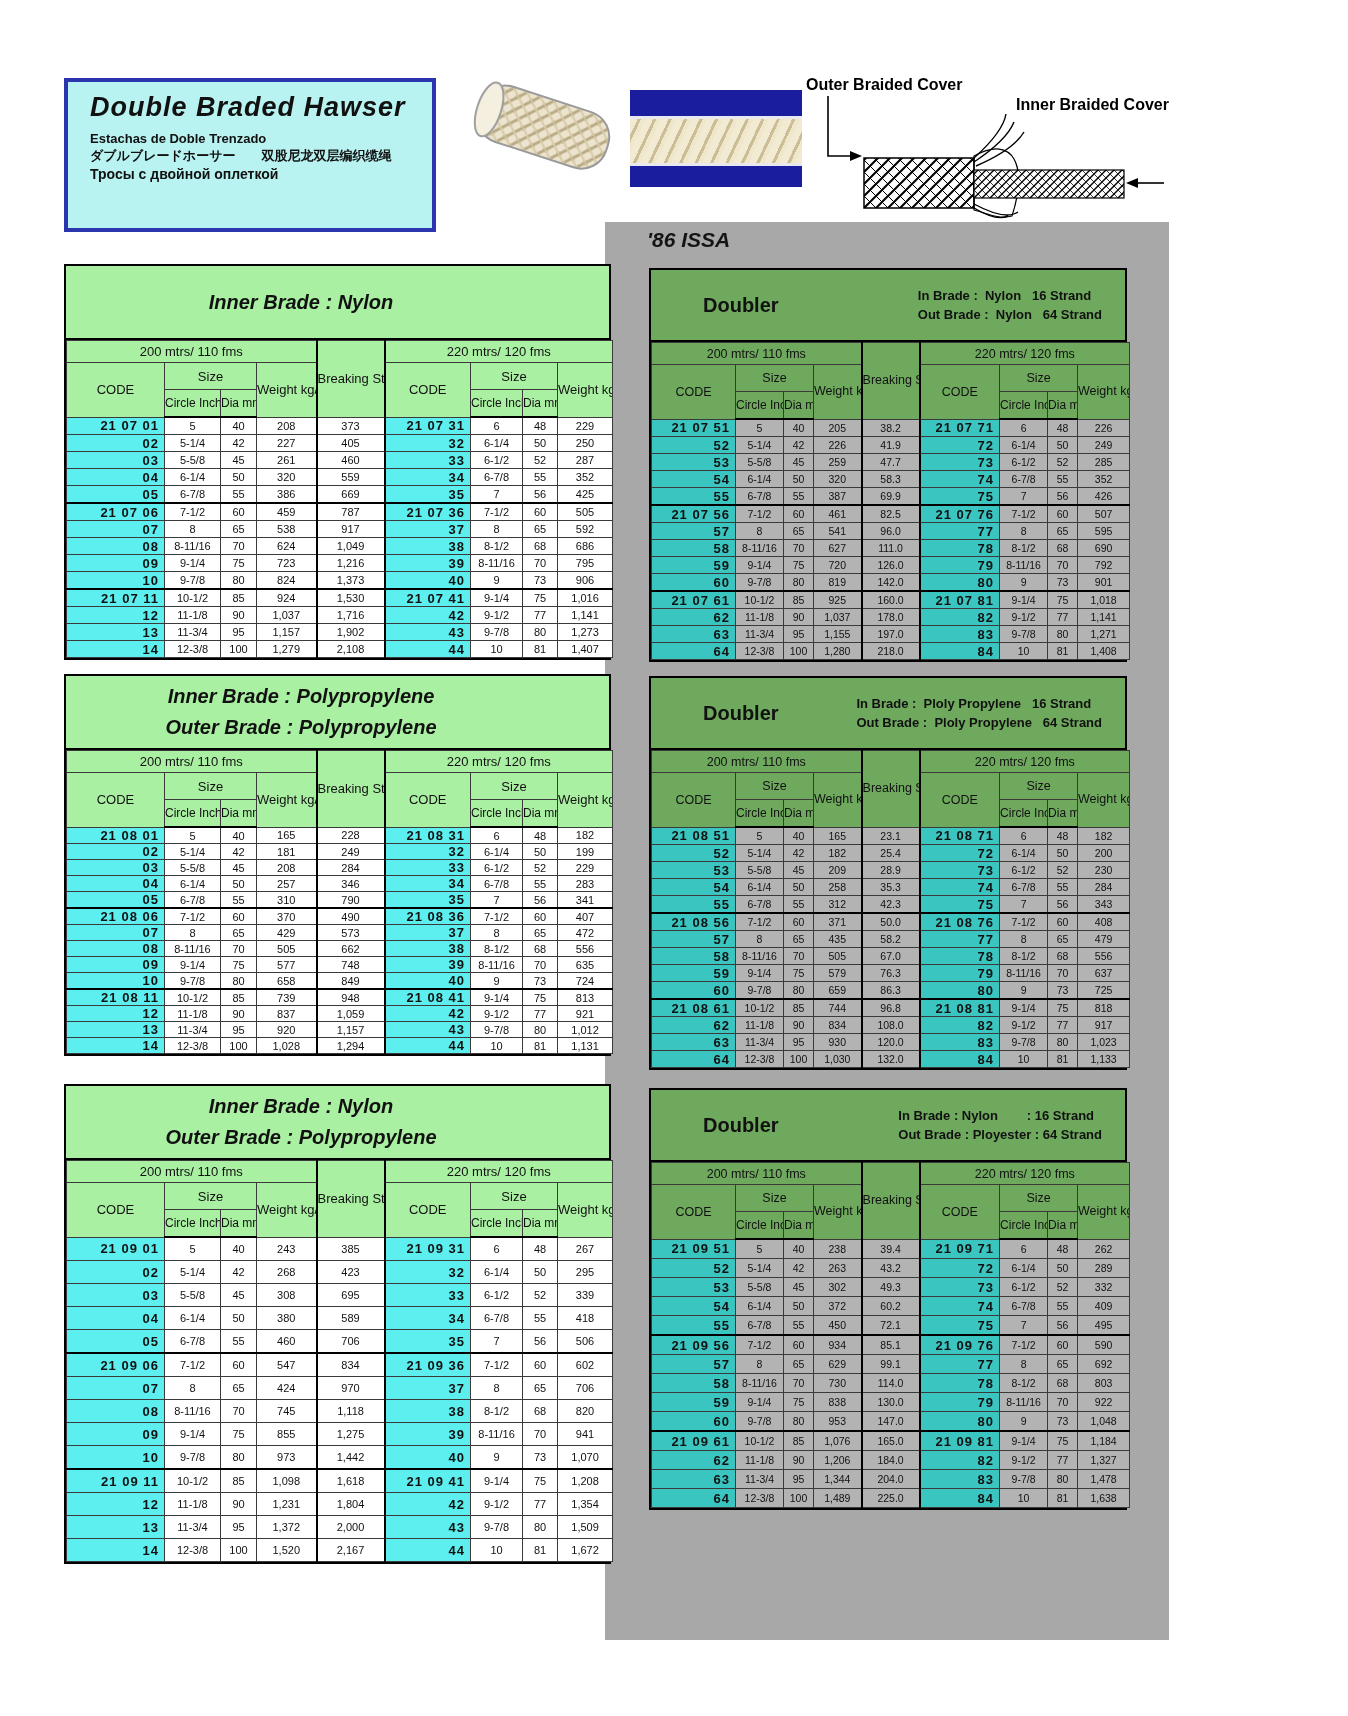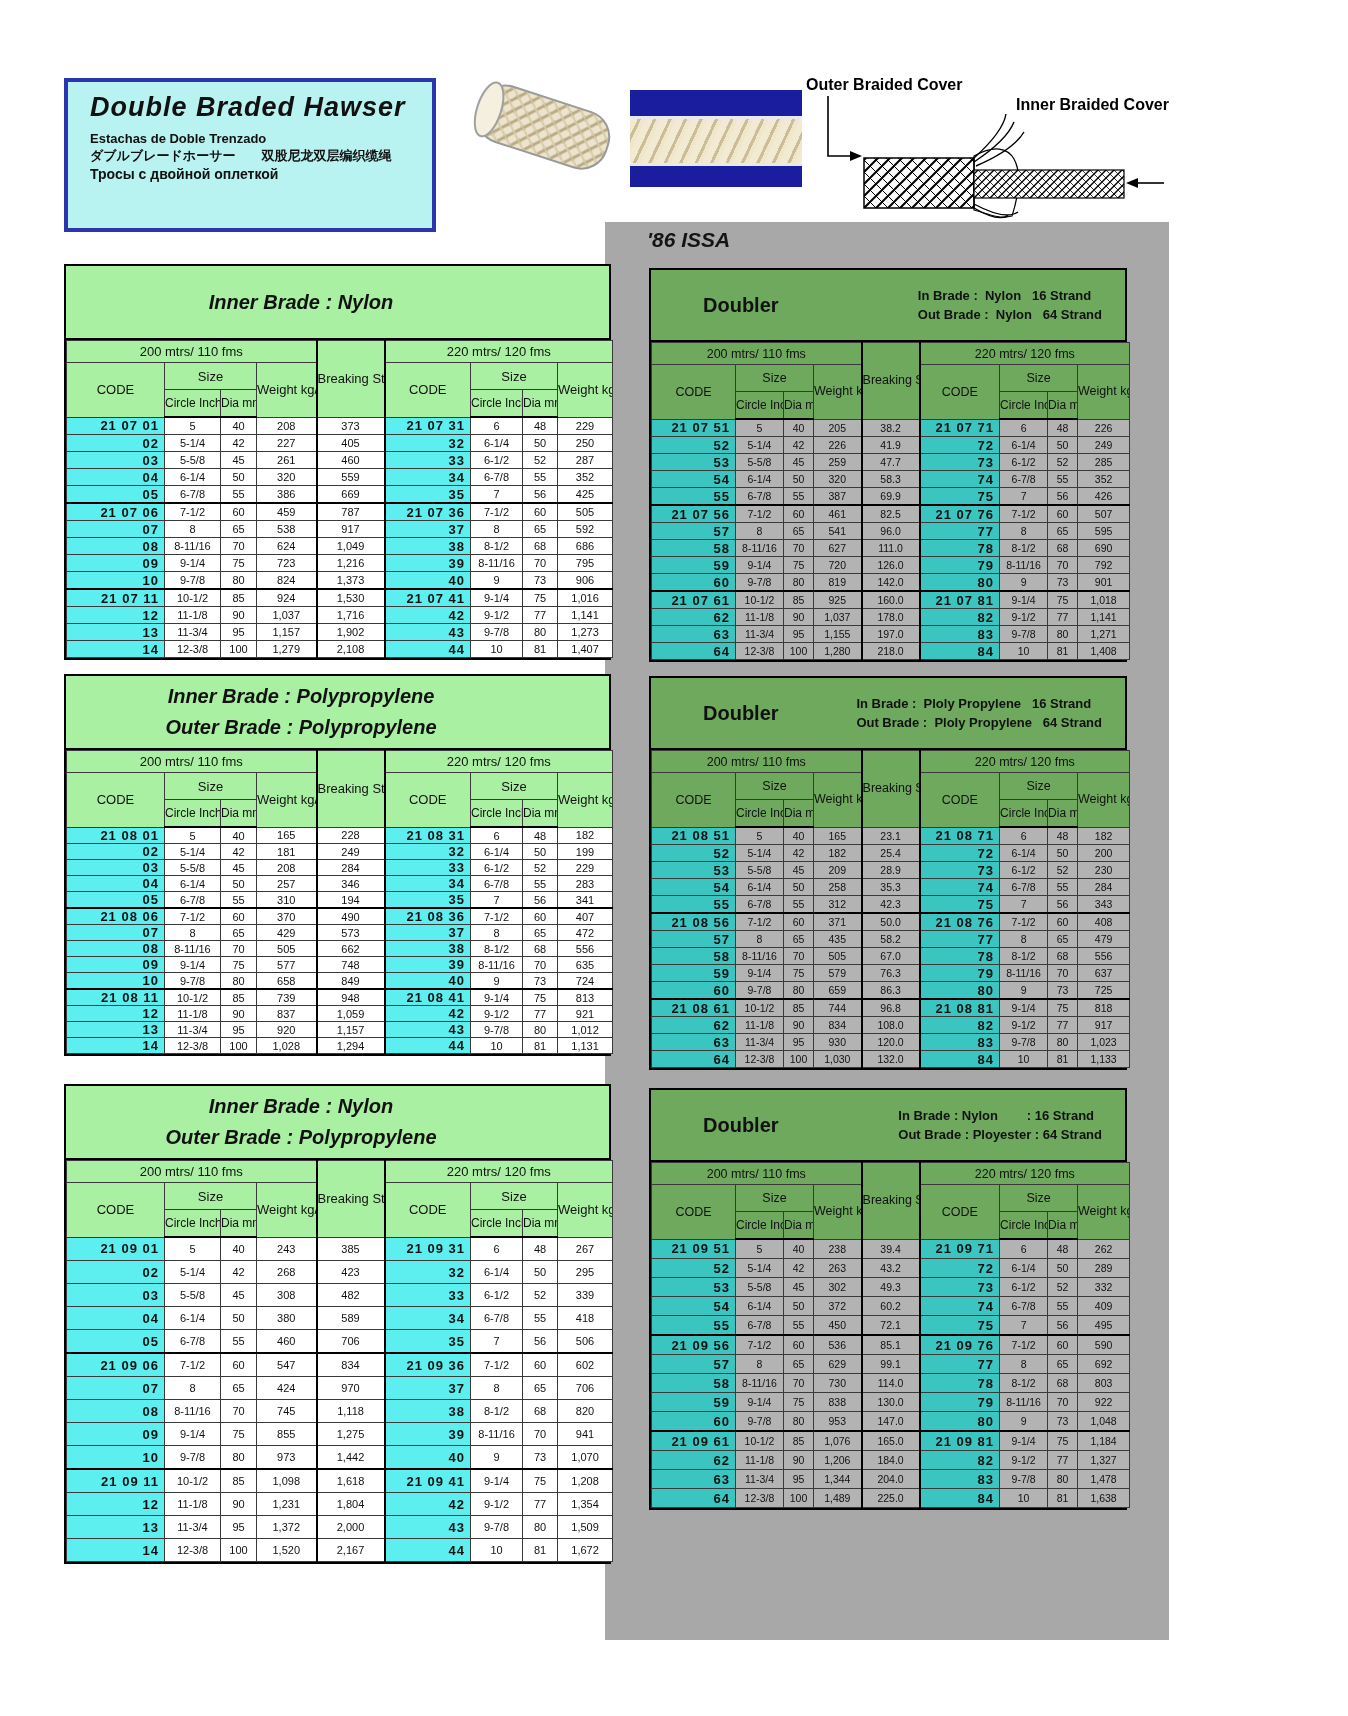--- a/index.html
+++ b/index.html
@@ -444,21 +444,21 @@
           <td class="code">34</td>
           <td>6-7/8</td>
           <td>55</td>
           <td>283</td>
         </tr>
         <tr>
           <td class="code">05</td>
           <td>6-7/8</td>
           <td>55</td>
           <td>310</td>
-          <td>194</td>
+          <td>790</td>
           <td class="code">35</td>
           <td>7</td>
           <td>56</td>
           <td>341</td>
         </tr>
         <tr class="grp">
           <td class="code">21 08 06</td>
           <td>7-1/2</td>
           <td>60</td>
           <td>370</td>
@@ -627,21 +627,21 @@
           <td class="code">32</td>
           <td>6-1/4</td>
           <td>50</td>
           <td>295</td>
         </tr>
         <tr>
           <td class="code">03</td>
           <td>5-5/8</td>
           <td>45</td>
           <td>308</td>
-          <td>482</td>
+          <td>695</td>
           <td class="code">33</td>
           <td>6-1/2</td>
           <td>52</td>
           <td>339</td>
         </tr>
         <tr>
           <td class="code">04</td>
           <td>6-1/4</td>
           <td>50</td>
           <td>380</td>
@@ -1283,21 +1283,21 @@
           <td>72.1</td>
           <td class="code">75</td>
           <td>7</td>
           <td>56</td>
           <td>495</td>
         </tr>
         <tr class="grp">
           <td class="code">21 09 56</td>
           <td>7-1/2</td>
           <td>60</td>
-          <td>536</td>
+          <td>934</td>
           <td>85.1</td>
           <td class="code">21 09 76</td>
           <td>7-1/2</td>
           <td>60</td>
           <td>590</td>
         </tr>
         <tr>
           <td class="code">57</td>
           <td>8</td>
           <td>65</td>

